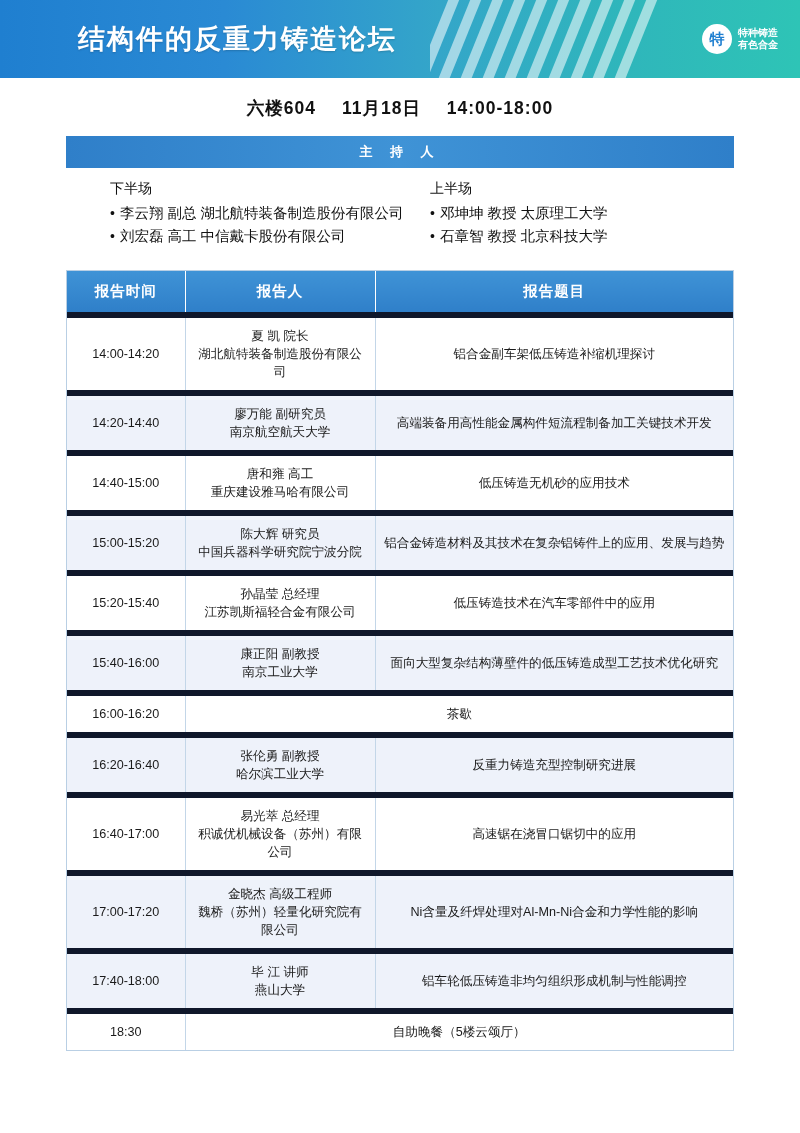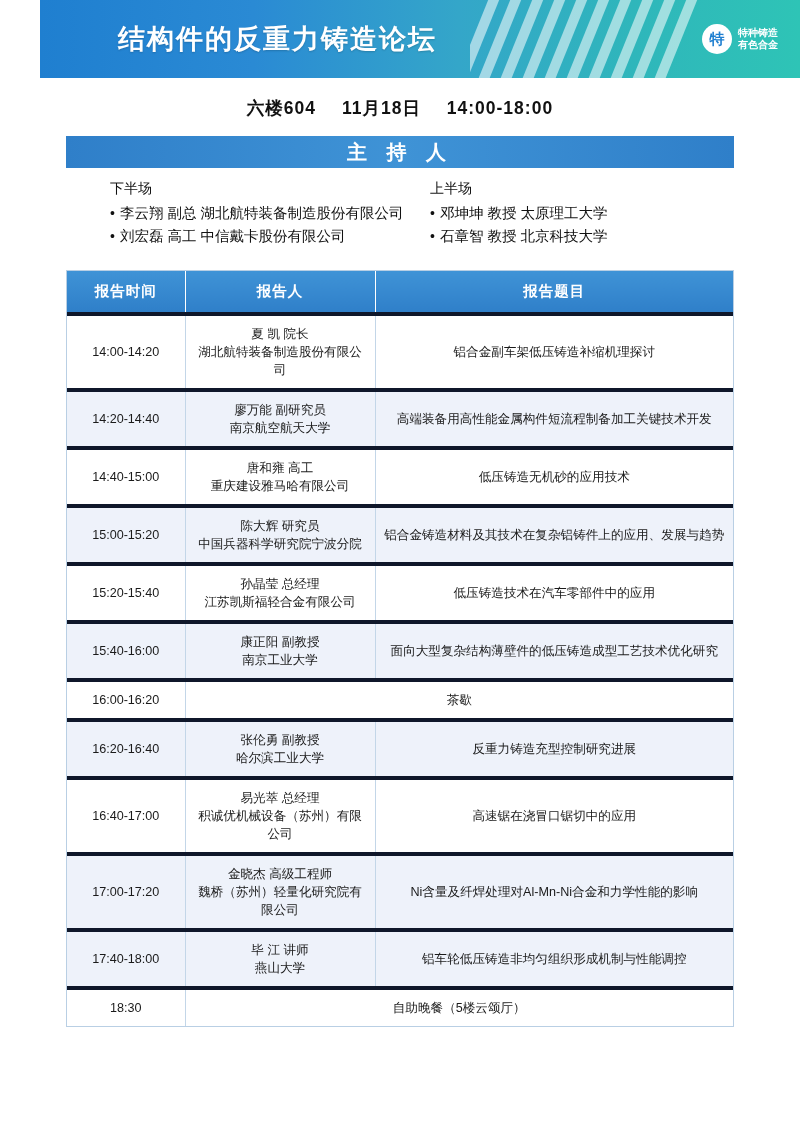--- a/index.html
+++ b/index.html
@@ -13,21 +13,20 @@
     position: relative;
     overflow: hidden;
   }
 
   
   .banner {
     position: relative;
     height: 78px;
     background: linear-gradient(90deg, #1f7fd0 0%, #2a8ad4 28%, #34a6c9 55%, #2fb6bb 78%, #2ec4b6 100%);
     overflow: hidden;
-    margin-left: 40px;
   }
   .banner-stripes {
     position: absolute;
     top: 0; left: 430px;
     width: 230px; height: 100%;
     overflow: hidden;
   }
   .banner-stripes i {
     position: absolute;
     top: -20px;
@@ -88,21 +87,21 @@
   }
   .meta-line span { margin: 0 10px; }
 
   
   .host-bar {
     margin: 16px auto 0;
     width: 668px;
     height: 32px;
     background: linear-gradient(90deg, #2f7fc9 0%, #3f93d6 50%, #2f7fc9 100%);
     color: #ffffff;
-    font-size: 20px;
+    font-size: 13px;
     font-weight: bold;
     letter-spacing: 7px;
     display: flex;
     align-items: center;
     justify-content: center;
   }
   .host-cols {
     width: 700px;
     margin: 12px auto 0;
     display: flex;
@@ -148,21 +147,21 @@
     color: #ffffff;
     font-size: 14.5px;
     font-weight: bold;
     padding: 11px 4px;
     border-right: 1px solid #ffffff;
     letter-spacing: 1px;
     margin-left: 46px;
   }
   table.schedule thead th:last-child { border-right: none; }
   table.schedule td {
-    border-top: 4px solid #0f172a;
+    border-top: 6px solid #0f172a;
     border-right: 1px solid #c3d6e8;
     padding: 9px 8px;
     font-size: 12.6px;
     line-height: 18px;
     vertical-align: middle;
     text-align: center;
     color: #1a1a1a;
   }
   table.schedule td:last-child { border-right: none; }
   table.schedule tbody tr.alt td { background: #eef2fa; }

